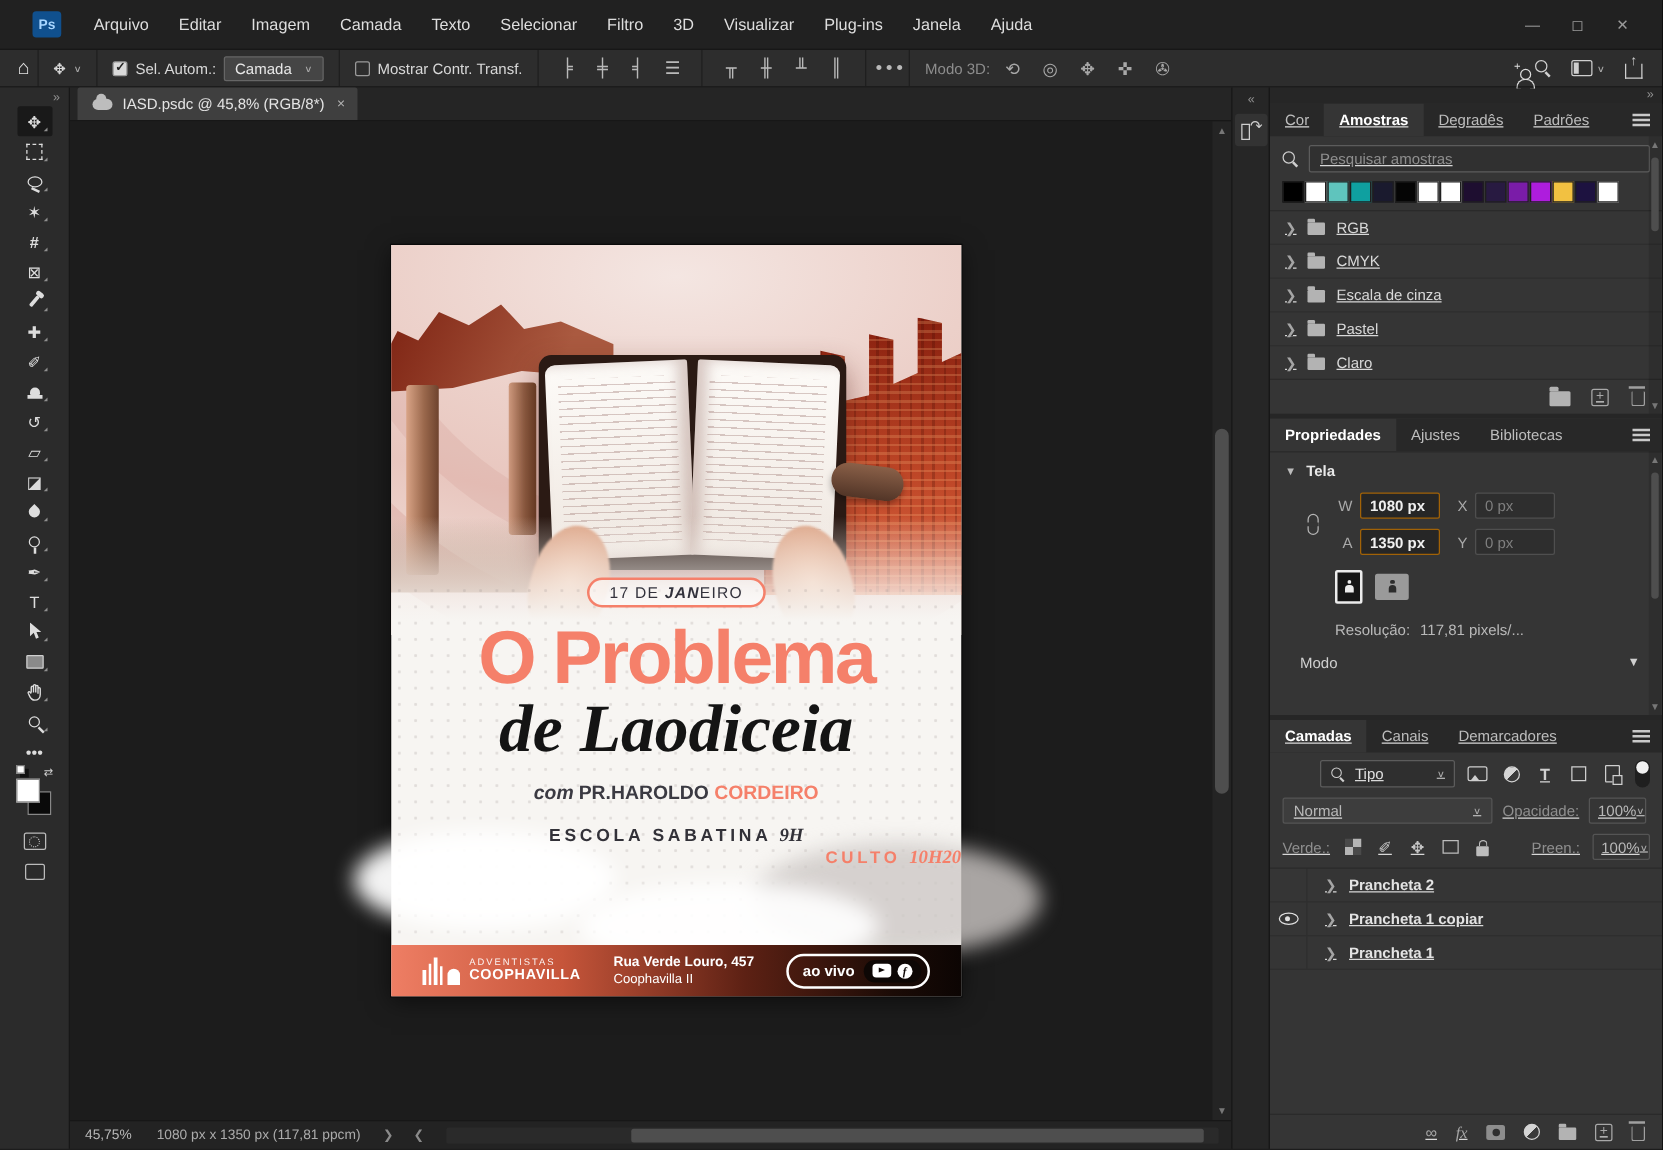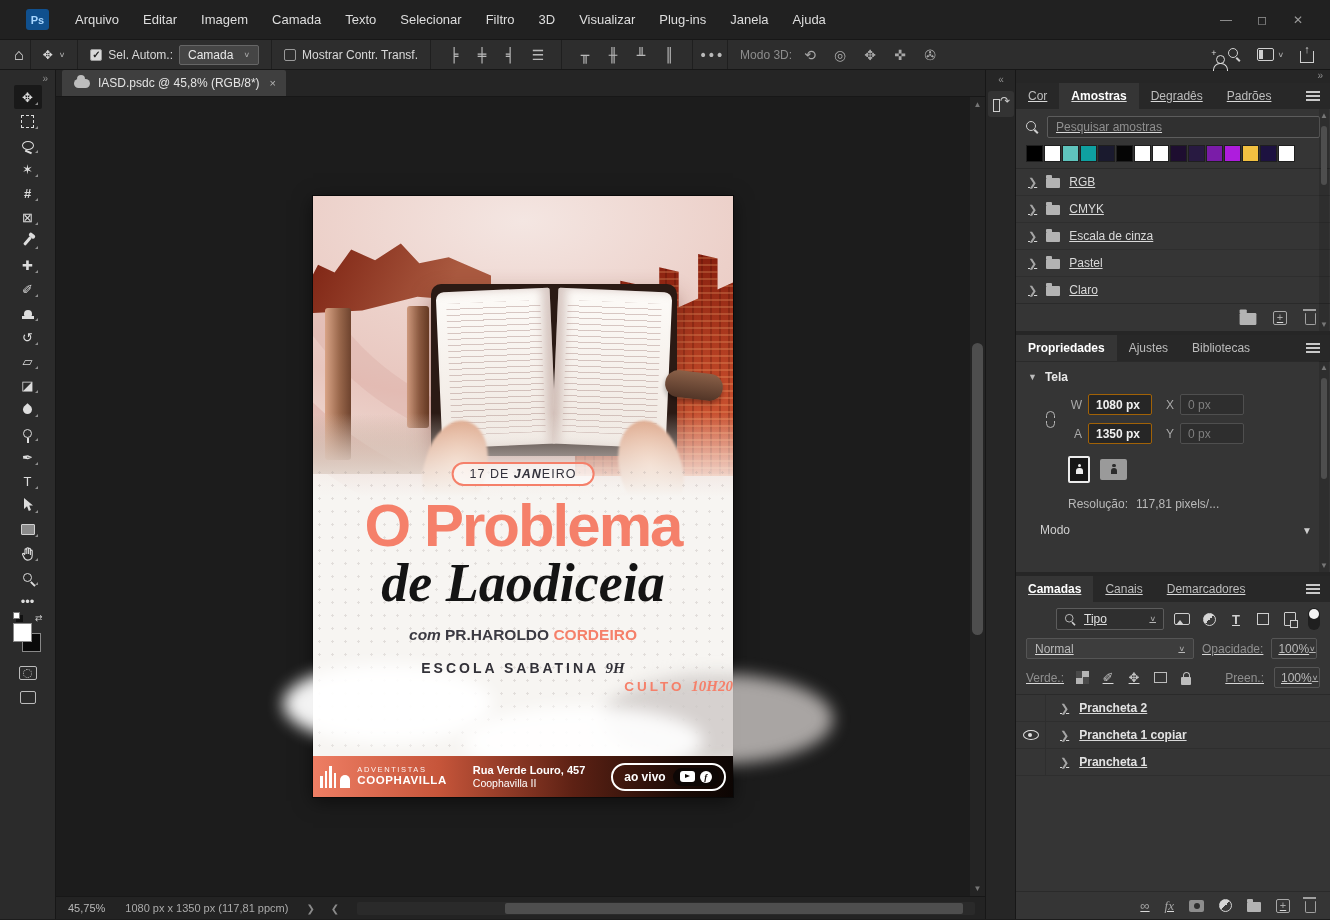--- a/index.html
+++ b/index.html
@@ -92,21 +92,21 @@
   .vtrack{flex:1;width:100%;position:relative;}
   .vthumb{position:absolute;left:2px;right:2px;top:30%;height:38%;background:#4e4e4e;border-radius:6px;}
   .statusbar{height:23px;background:#232323;border-top:1px solid var(--line);display:flex;align-items:center;font-size:11px;color:#b9b9b9;}
   .zoompct{padding:0 10px 0 12px;}
   .docinfo{padding:0 10px;color:#ababab;}
   .sb-chev{color:#8a8a8a;padding:0 8px;font-size:10px;}
   .hscroll{flex:1;height:13px;margin:0 10px;background:#2a2a2a;position:relative;border-radius:2px;}
   .hthumb{position:absolute;left:24%;width:74%;top:1px;bottom:1px;background:#4e4e4e;border-radius:2px;}
 
   
-  .poster{position:absolute;left:257px;top:99px;width:420px;height:601px;background:#f7f5f2;box-shadow:0 0 0 1px #0a0a0a,0 4px 18px rgba(0,0,0,.55);}
+  .poster{position:absolute;left:257px;top:99px;width:456px;height:601px;background:#f7f5f2;box-shadow:0 0 0 1px #0a0a0a,0 4px 18px rgba(0,0,0,.55);}
   .photo{position:absolute;left:0;right:0;top:0;height:312px;overflow:hidden;
     background:radial-gradient(130% 95% at 50% 8%, #f4e6e2 0%, #ecd0c9 40%, #e8c6be 62%, #f2e3de 100%);}
   .arc{position:absolute;border-radius:50%;}
   .a1{left:-150px;top:-430px;width:780px;height:780px;border:46px solid rgba(193,116,105,.20);}
   .a2{left:-60px;top:-340px;width:600px;height:600px;border:30px solid rgba(193,116,105,.13);}
   .ruins{position:absolute;left:-6px;top:46px;width:184px;height:76px;
     background:linear-gradient(115deg,#7c2111,#aa5a40 75%);
     clip-path:polygon(0 58%,6% 30%,15% 40%,24% 10%,37% 24%,51% 2%,61% 28%,77% 20%,100% 44%,100% 80%,60% 72%,30% 90%,0 94%);}
   .rcol{position:absolute;border-radius:3px;}
   .c1{left:12px;top:112px;width:26px;height:152px;background:linear-gradient(90deg,#d9a487,#9a684c 55%,#6e432e);}

